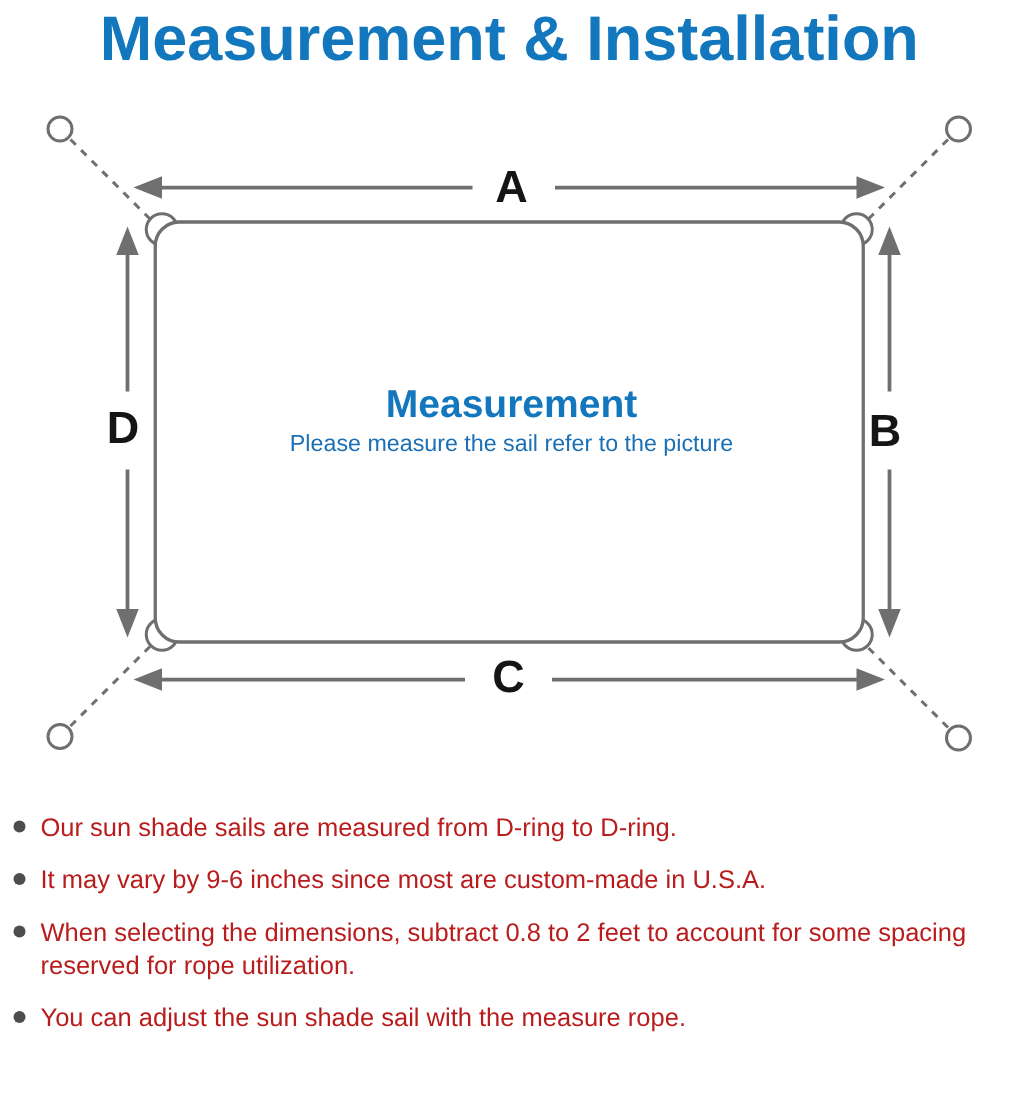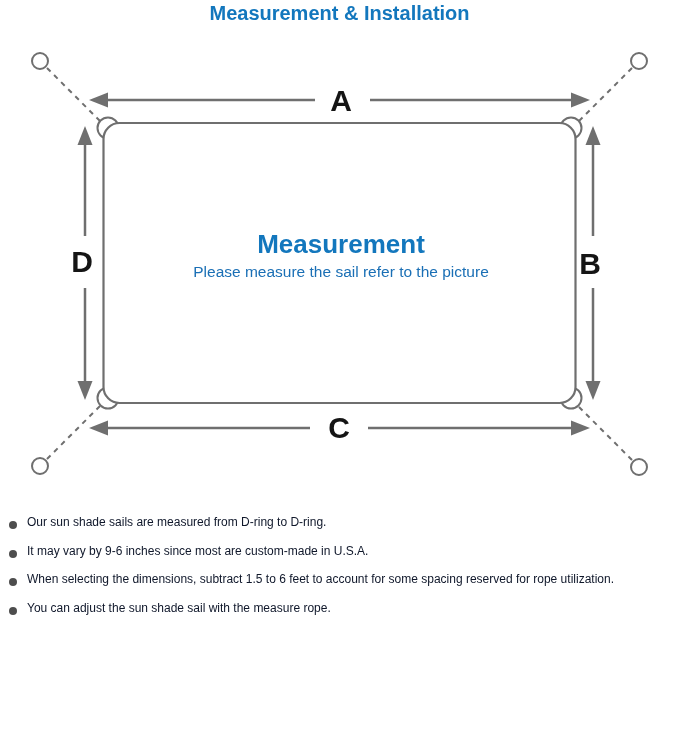--- a/index.html
+++ b/index.html
@@ -5,21 +5,21 @@
   html, body { margin:0; padding:0; }
   body {
     width:679px; height:739px;
     background:#ffffff;
     font-family:"Liberation Sans", sans-serif;
     overflow:hidden;
   }
   .page-title {
     margin:2px 0 0 0;
     text-align:center;
-    font-size:20px;
+    font-size:42px;
     font-weight:700;
     color:#1377bd;
   }
   .diagram-wrap { margin-top:13px; }
   svg text { font-family:"Liberation Sans", sans-serif; }
   .dim-label {
     font-size:30px; font-weight:700; fill:#151515;
   }
   .center-heading {
     font-size:26px; font-weight:700; fill:#1377bd;
@@ -28,22 +28,22 @@
     font-size:15.5px; fill:#1a6fb5;
   }
   .bullets {
     list-style:none;
     margin:23px 0 0 0;
     padding:0 12px 0 9px;
   }
   .bullets li {
     display:flex;
     gap:10px;
-    color:#0f172a;
-    font-size:12px;
+    color:#b91c1c;
+    font-size:17px;
     line-height:1.3;
     margin-bottom:13px;
   }
   .bullet-dot {
     flex:none;
     width:8px; height:8px;
     border-radius:50%;
     background:#4d4d4d;
     margin-top:6px;
   }
@@ -114,19 +114,19 @@
   <li>
     <span class="bullet-dot"></span>
     <span>Our sun shade sails are measured from D-ring to D-ring.</span>
   </li>
   <li>
     <span class="bullet-dot"></span>
     <span>It may vary by 9-6 inches since most are custom-made in U.S.A.</span>
   </li>
   <li>
     <span class="bullet-dot"></span>
-    <span>When selecting the dimensions, subtract 1.5 to 6 feet to account for some spacing reserved for rope utilization.</span>
+    <span>When selecting the dimensions, subtract 0.8 to 2 feet to account for some spacing reserved for rope utilization.</span>
   </li>
   <li>
     <span class="bullet-dot"></span>
     <span>You can adjust the sun shade sail with the measure rope.</span>
   </li>
 </ul>
 
 </body></html>

